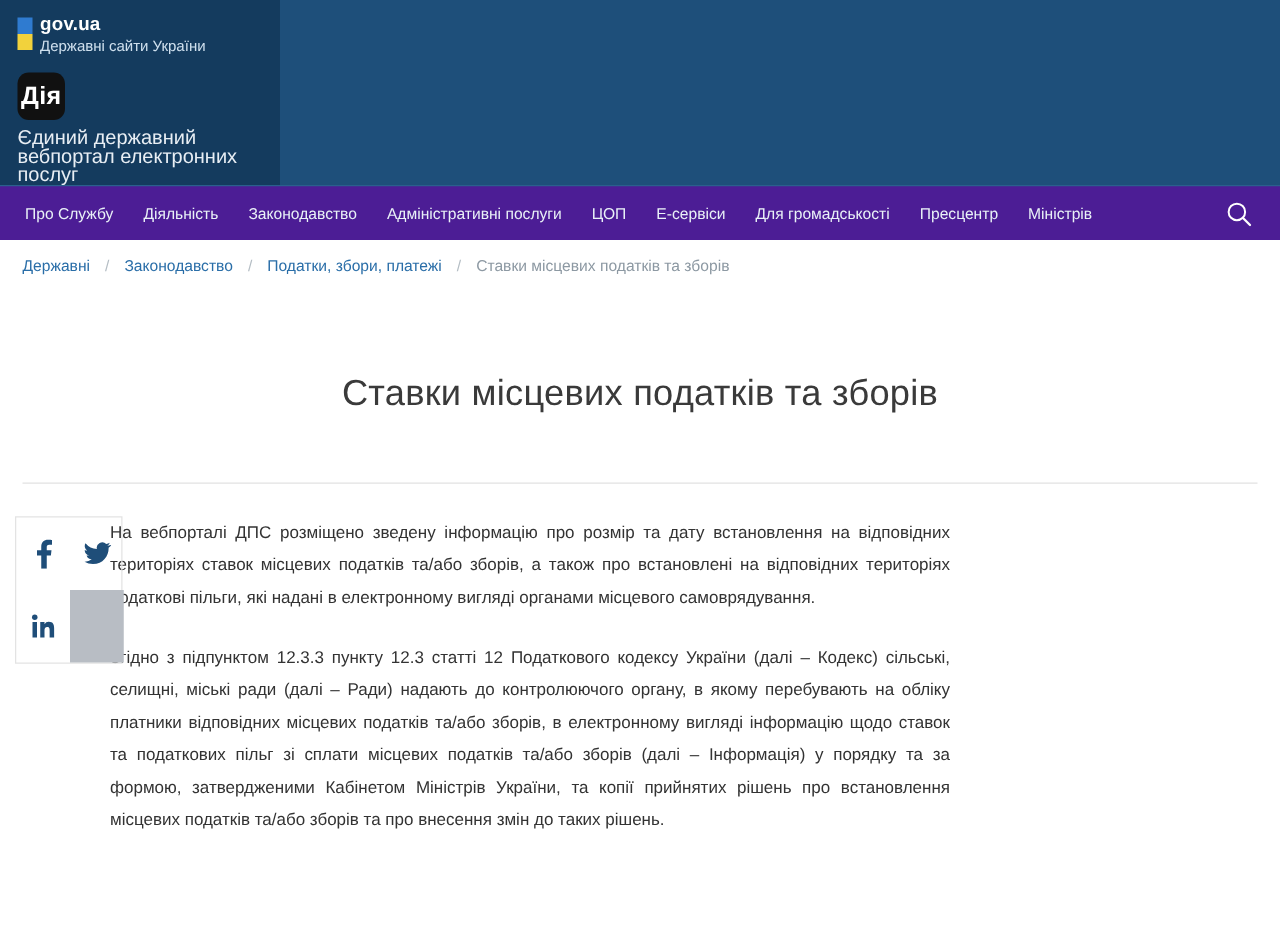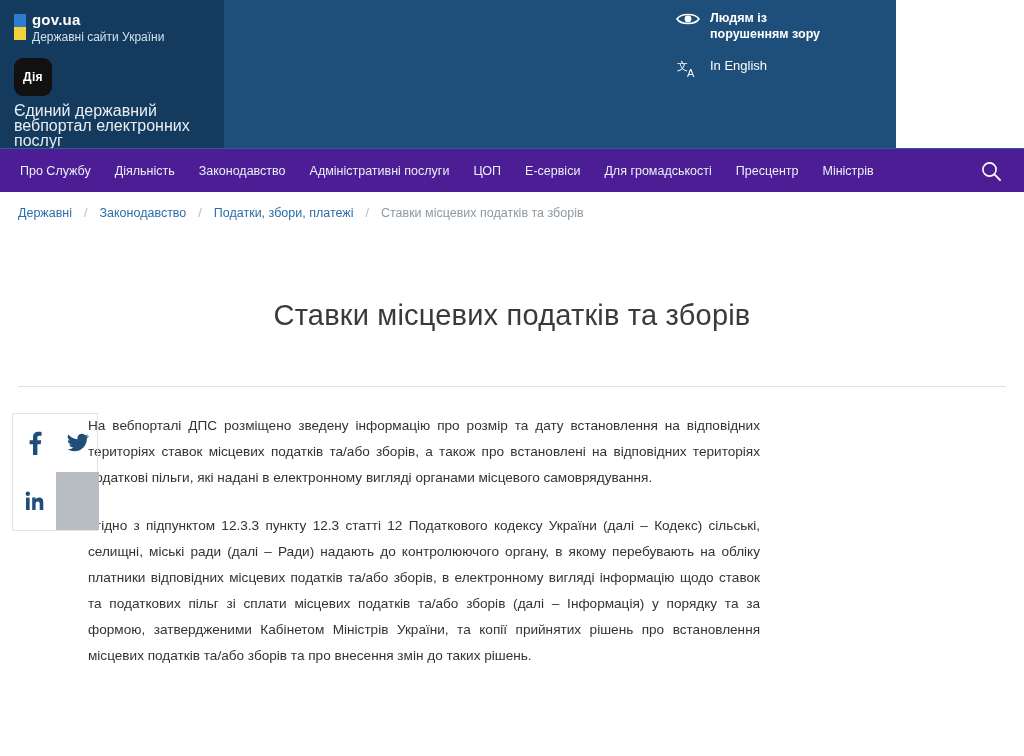--- a/index.html
+++ b/index.html
@@ -9,21 +9,21 @@
     width: 1024px;
     height: 756px;
     overflow: hidden;
     background: #ffffff;
     font-family: "Liberation Sans", sans-serif;
   }
 
   
   .header {
     position: relative;
-    width: 896px;
+    width: 1024px;
     height: 148px;
     background: #1e4f7a;
     color: #ffffff;
   }
   .header-left {
     position: absolute;
     left: 0; top: 0;
     width: 224px;
     height: 148px;
     background: #143b5e;
@@ -53,21 +53,21 @@
     margin-top: 2px;
     white-space: nowrap;
   }
   .diia-badge {
     margin-top: 14px;
     width: 38px;
     height: 38px;
     background: #111111;
     border-radius: 9px;
     color: #ffffff;
-    font-size: 12px;
+    font-size: 20px;
     font-weight: bold;
     display: flex;
     align-items: center;
     justify-content: center;
     letter-spacing: .3px;
   }
   .diia-sub {
     margin-top: 7px;
     font-size: 16px;
     line-height: 15px;
@@ -238,41 +238,20 @@
         <div class="gov-title">gov.ua</div>
         <div class="gov-sub">Державні сайти України</div>
       </div>
     </div>
     <div class="diia-badge">Дія</div>
     <div class="diia-sub" style="white-space:pre-line;">Єдиний державний
 вебпортал електронних послуг</div>
   </div>
 
 
-  <div class="header-right">
-    <div class="hr-row">
-      <span class="hr-icon">
-        <svg width="24" height="16" viewBox="0 0 24 16" aria-hidden="true">
-          <path d="M1 8 C5 2 19 2 23 8 C19 14 5 14 1 8 Z" fill="none" stroke="#ffffff" stroke-width="1.6"></path>
-          <circle cx="12" cy="8" r="3.4" fill="#ffffff"></circle>
-        </svg>
-      </span>
-      <span class="hr-label" style="white-space:pre-line;">Людям із
-порушенням зору</span>
-    </div>
-    <div class="hr-row">
-      <span class="hr-icon">
-        <svg width="22" height="20" viewBox="0 0 22 20" aria-hidden="true">
-          <text x="0" y="11" font-family="Liberation Sans, sans-serif" font-size="11" fill="#ffffff">文</text>
-          <text x="10" y="18" font-family="Liberation Sans, sans-serif" font-size="11" fill="#ffffff">A</text>
-        </svg>
-      </span>
-      <span class="hr-label small">In English</span>
-    </div>
-  </div>
 </div>
 
 <div class="nav">
   <div class="nav-item">Про Службу</div>
   <div class="nav-item">Діяльність</div>
   <div class="nav-item">Законодавство</div>
   <div class="nav-item">Адміністративні послуги</div>
   <div class="nav-item">ЦОП</div>
   <div class="nav-item">Е-сервіси</div>
   <div class="nav-item">Для громадськості</div>

